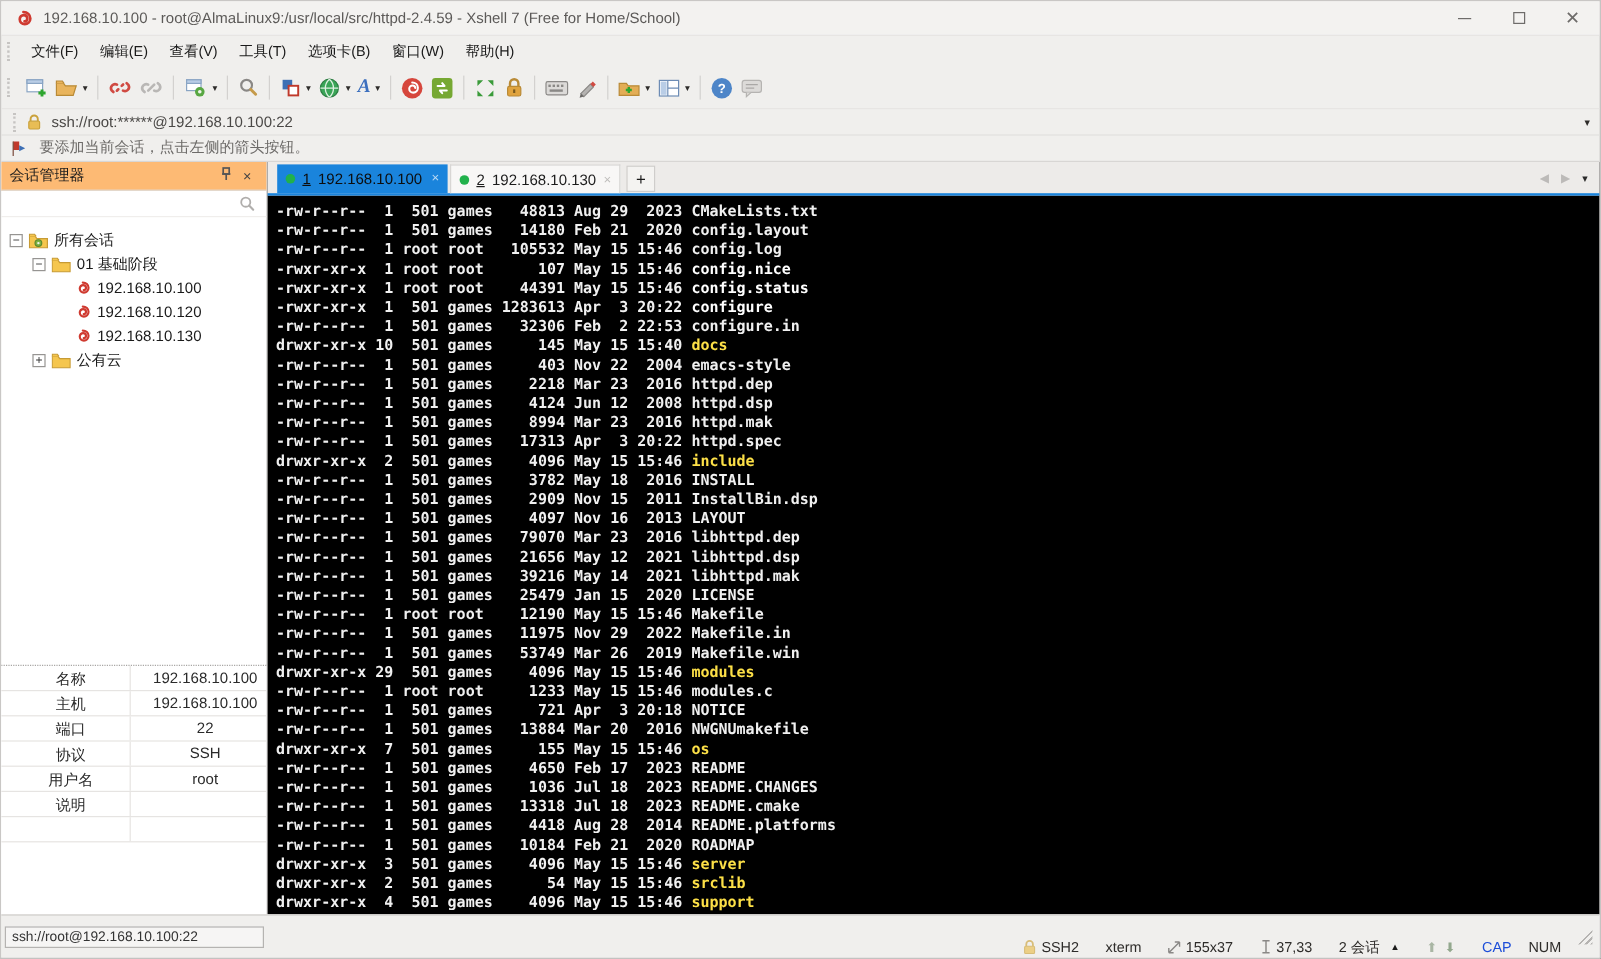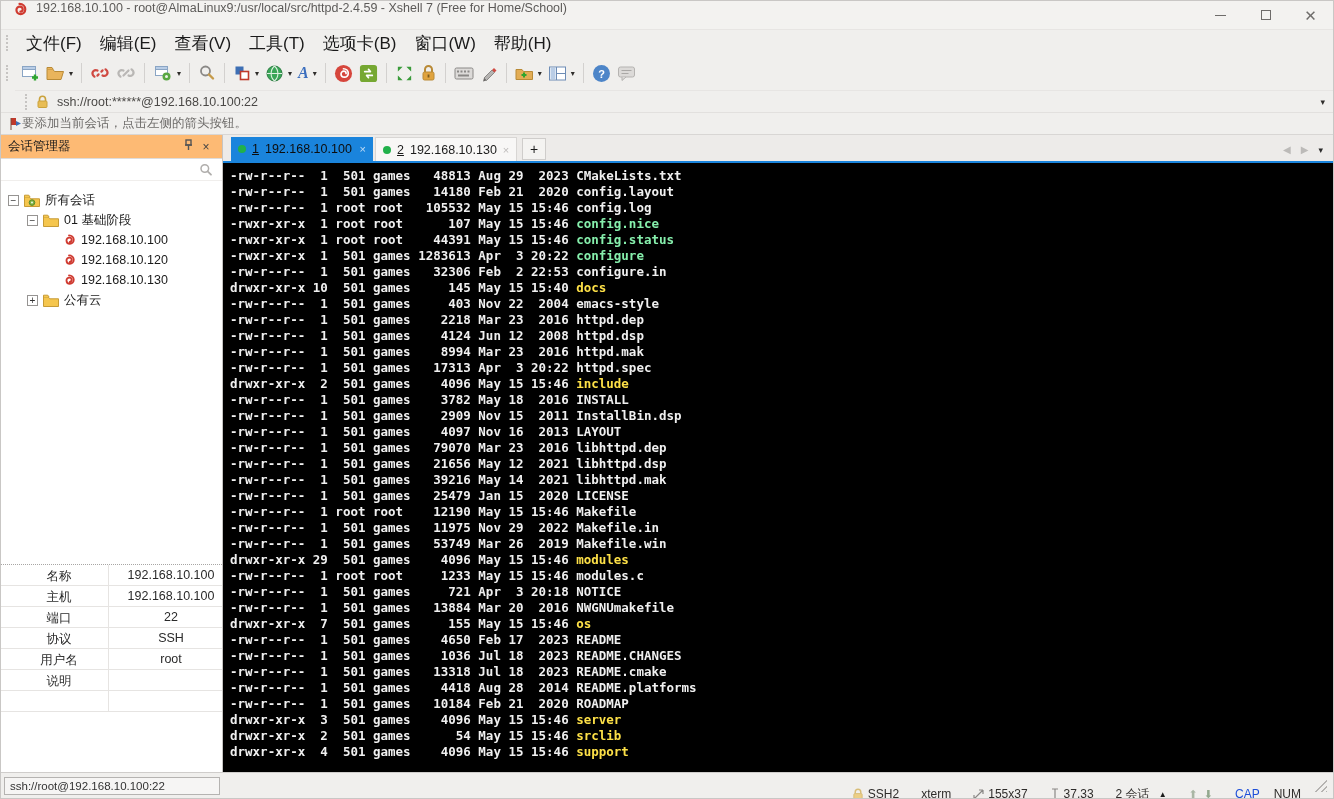--- a/index.html
+++ b/index.html
@@ -1,47 +1,47 @@
 <!DOCTYPE html>
 <html><head>
 <meta charset="utf-8">
 <style>
   * { box-sizing: border-box; }
   body { margin: 0; font-family: "Liberation Sans", sans-serif; background: #888; }
   .window { width: 1334px; height: 799px; display: flex; flex-direction: column;
             background: #f0efed; border: 1px solid #c9c7c5; overflow: hidden; }
 
   
-  .titlebar { height: 28px; flex: none; display: flex; padding-left: 10px; background: #f3f2f0; }
+  .titlebar { height: 28px; flex: none; display: flex; align-items: center; padding-left: 10px; background: #f3f2f0; }
   .title-text { font-size: 12.5px; color: #5c5a58; margin-left: 8px; flex: 1; white-space: nowrap; overflow: hidden; }
   .win-controls { display: flex; height: 100%; }
   .win-btn { width: 45px; display: flex; align-items: center; justify-content: center; color: #6e6c6a; }
   .glyph-min { width: 11px; border-top: 1px solid #6e6c6a; display: inline-block; }
   .glyph-max { width: 10px; height: 10px; border: 1px solid #6e6c6a; display: inline-block; }
   .glyph-close { font-size: 15px; line-height: 15px; color: #6e6c6a; }
 
   
   .menubar { height: 27px; flex: none; display: flex; align-items: center; padding-left: 5px; border-top: 1px solid #e7e5e3; }
   .grip { width: 4px; height: 16px; border-left: 2px dotted #c6c4c2; margin-right: 7px; flex: none; }
-  .menu-item { padding: 4px 9px; font-size: 17px; color: #1a1a1a; cursor: default; }
+  .menu-item { padding: 4px 9px; font-size: 12px; color: #1a1a1a; cursor: default; }
 
   
   .toolbar { height: 34px; flex: none; display: flex; align-items: center; padding-left: 5px; }
   .tb-btn { height: 26px; display: flex; align-items: center; justify-content: center; padding: 0 3px; }
   .tb-caret { font-size: 8px; color: #2e2c2a; padding: 0 3px 0 1px; }
   .tb-sep { width: 1px; height: 20px; background: #d3d1cf; margin: 0 5px; flex: none; }
 
   
-  .addressbar { height: 22px; flex: none; display: flex; align-items: center; padding: 0 8px 0 10px; font-size: 12.5px; color: #4a4846; border-top: 1px solid #e7e5e3; margin-left: 14px; }
+  .addressbar { height: 22px; flex: none; display: flex; align-items: center; padding: 0 8px 0 10px; font-size: 12.5px; color: #4a4846; border-top: 1px solid #e7e5e3; }
   .addr-text { margin-left: 8px; flex: 1; }
   .addr-caret { font-size: 9px; color: #2e2c2a; }
 
   
   .hintbar { height: 22px; flex: none; display: flex; align-items: center; padding-left: 8px; font-size: 12.5px; color: #6d6b69; border-top: 1px solid #e2e0de; }
-  .hint-text { margin-left: 0; }
+  .hint-text { margin-left: 11px; }
 
   
   .main { flex: 1; display: flex; min-height: 0; border-top: 1px solid #d8d6d4; }
 
   
   .sidebar { width: 222px; flex: none; display: flex; flex-direction: column; background: #ffffff; border-right: 1px solid #c6c4c2; }
   .panel-header { height: 24px; flex: none; background: #fdba74; display: flex; align-items: center; padding: 0 7px; font-size: 12.5px; color: #1c1c1c; border-bottom: 1px solid #dedcda; }
   .panel-title { flex: 1; }
   .panel-hbtn { width: 18px; text-align: center; color: #444; font-size: 12px; }
   .search-row { height: 22px; flex: none; display: flex; align-items: center; justify-content: flex-end; padding-right: 9px; border-bottom: 1px solid #f0eeec; }
@@ -67,25 +67,25 @@
   .tab-close { margin-left: auto; font-size: 11px; opacity: .8; }
   .tab.active .tab-close { color: #e8f1fa; }
   .tab.inactive .tab-close { color: #b0aeac; }
   .newtab { width: 24px; height: 22px; margin: 0 0 1px 3px; border: 1px solid #cfcdcb; background: #f4f3f1; display: flex; align-items: center; justify-content: center; font-size: 14px; color: #1a1a1a; }
   .tab-nav { margin-left: auto; display: flex; align-items: center; gap: 10px; padding: 0 10px 6px 0; }
   .nav-arrow { color: #bcbab8; font-size: 10px; }
   .nav-caret { color: #2a2a2a; font-size: 9px; }
 
   .terminal { flex: 1; padding: 5px 0 0 7px; font-family: "DejaVu Sans Mono", monospace; font-weight: bold;
               font-size: 12.5px; line-height: 16px; white-space: pre; color: #f0f0f0; overflow: hidden; }
-  .t-exec { color: #86efac; }
+  .t-exec { color: #ffffff; }
   .t-dir  { color: #fde047; }
 
   
-  .statusbar { height: 26px; flex: none; background: #f0efed; border-top: 1px solid #cfcdcb; display: flex; align-items: center; padding: 0 6px 0 3px; font-size: 12px; color: #2e2c2a; justify-content: center; }
+  .statusbar { height: 36px; flex: none; background: #f0efed; border-top: 1px solid #cfcdcb; display: flex; align-items: center; padding: 0 6px 0 3px; font-size: 12px; color: #2e2c2a; justify-content: center; }
   .status-conn { width: 216px; flex: none; height: 18px; border: 1px solid #b5b3b1; background: #f6f5f4; padding: 2px 5px; font-size: 11.5px; color: #333; white-space: nowrap; overflow: hidden; }
   .status-right { margin-left: auto; display: flex; align-items: center; }
   .st-item { display: flex; align-items: center; gap: 4px; margin-left: 22px; margin-top: 17px; }
   .st-dim { color: #1d4ed8; }
   .st-caret { font-size: 8px; color: #1a1a1a; margin-left: 5px; }
   .st-arrow-up { color: #a9b6a4; font-size: 11px; }
   .st-arrow-dn { color: #93a88e; font-size: 11px; }
   .resize-grip { width: 12px; height: 12px; margin-left: 14px; background:
      linear-gradient(135deg, transparent 50%, #b5b3b1 50%, #b5b3b1 58%, transparent 58%, transparent 72%, #b5b3b1 72%, #b5b3b1 80%, transparent 80%, transparent 92%, #b5b3b1 92%); }
 </style>

